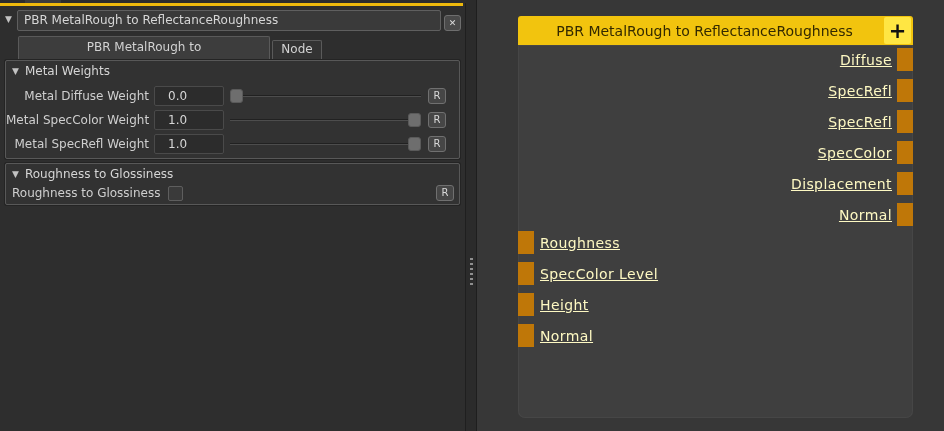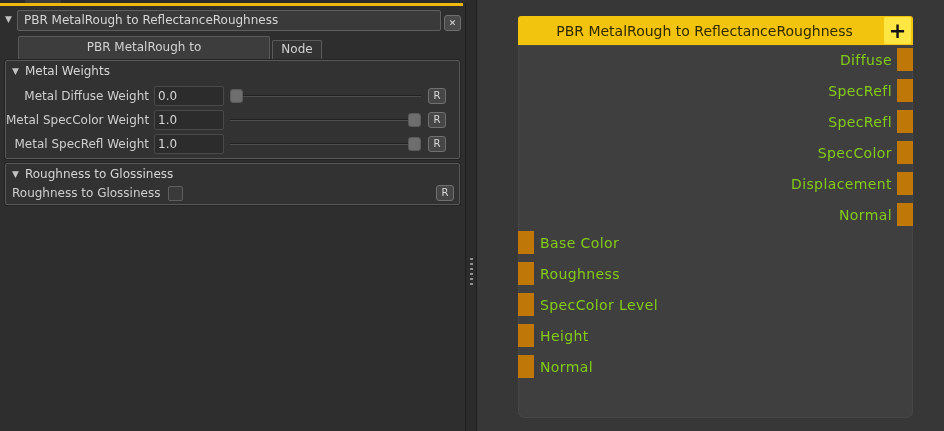--- a/index.html
+++ b/index.html
@@ -38,21 +38,21 @@
   .group-1 { top:60px; height:99px; }
   .group-2 { top:163px; height:42px; }
   .group-header { position:absolute; left:6px; top:3px; display:flex; align-items:center;
                   gap:6px; color:#d6d6d6; font-size:12px; cursor:pointer; }
 
   .rows { position:absolute; left:0; top:23px; right:8px; }
   .prow { display:flex; align-items:center; height:24px; }
   .plabel { width:148px; text-align:right; padding-right:5px; color:#cfcfcf;
             font-size:12px; white-space:nowrap; }
   .pinput { width:70px; height:20px; background:#2c2c2c; border:1px solid #4a4a4a;
-            border-radius:2px; color:#d6d6d6; font-size:12px; padding-left:3px;
+            border-radius:2px; color:#d6d6d6; font-size:12px; padding-left:13px;
             font-family:"DejaVu Sans", sans-serif; outline:none; }
   .slider { flex:1; position:relative; height:20px; margin:0 7px 0 6px; cursor:pointer; }
   .slider .track { position:absolute; left:0; right:0; top:9px; height:2px;
                    background:#212121; border-bottom:1px solid #4d4d4d; }
   .slider .handle { position:absolute; top:3px; width:13px; height:14px;
                     background:#6e6e6e; border:1px solid #5a5a5a; border-radius:3px; }
   .reset-btn { width:18px; height:16px; background:#464646; border:1px solid #707070;
                border-radius:3px; color:#d8d8d8; font-size:10px; line-height:13px;
                text-align:center; margin-right:5px; cursor:pointer; flex:none;
                font-family:"DejaVu Sans", sans-serif; }
@@ -81,21 +81,21 @@
   .node-plus { position:absolute; right:2px; top:1px; width:27px; height:27px;
                background:#ffe643; border-radius:2px; color:#111; font-size:21px;
                font-weight:bold; display:flex; align-items:center; justify-content:center;
                cursor:pointer; }
   .node-body { position:relative; height:373px; background:#3f3f3f;
                border-radius:0 0 7px 7px; box-shadow:inset 0 0 0 1px #464646; }
   .outputs { position:absolute; top:3px; left:0; right:0; }
   .inputs  { position:absolute; top:186px; left:0; right:0; }
   .port-row { display:flex; align-items:center; height:23px; margin-bottom:8px; }
   .port-row.out { justify-content:flex-end; }
-  .port-label { color:#84cc16; font-size:14px; letter-spacing:0.4px; white-space:nowrap; }
+  .port-label { color:#fef9c3; font-size:14px; letter-spacing:0.4px; white-space:nowrap;text-decoration:underline; }
   .port { width:16px; height:23px; background:#bf7708; flex:none; cursor:crosshair; }
   .port-row.out .port-label { margin-right:5px; }
   .port-row.in  .port-label { margin-left:6px; }
 </style>
 </head>
 <body>
 
 <div class="app">
 
   <div class="left-panel">
@@ -210,24 +210,20 @@
           </div>
           <div class="port-row out">
             <span class="port-label">Normal</span>
             <div class="port"></div>
           </div>
         </div>
 
         <div class="inputs">
           <div class="port-row in">
             <div class="port"></div>
-            <span class="port-label">Base Color</span>
-          </div>
-          <div class="port-row in">
-            <div class="port"></div>
             <span class="port-label">Roughness</span>
           </div>
           <div class="port-row in">
             <div class="port"></div>
             <span class="port-label">SpecColor Level</span>
           </div>
           <div class="port-row in">
             <div class="port"></div>
             <span class="port-label">Height</span>
           </div>

